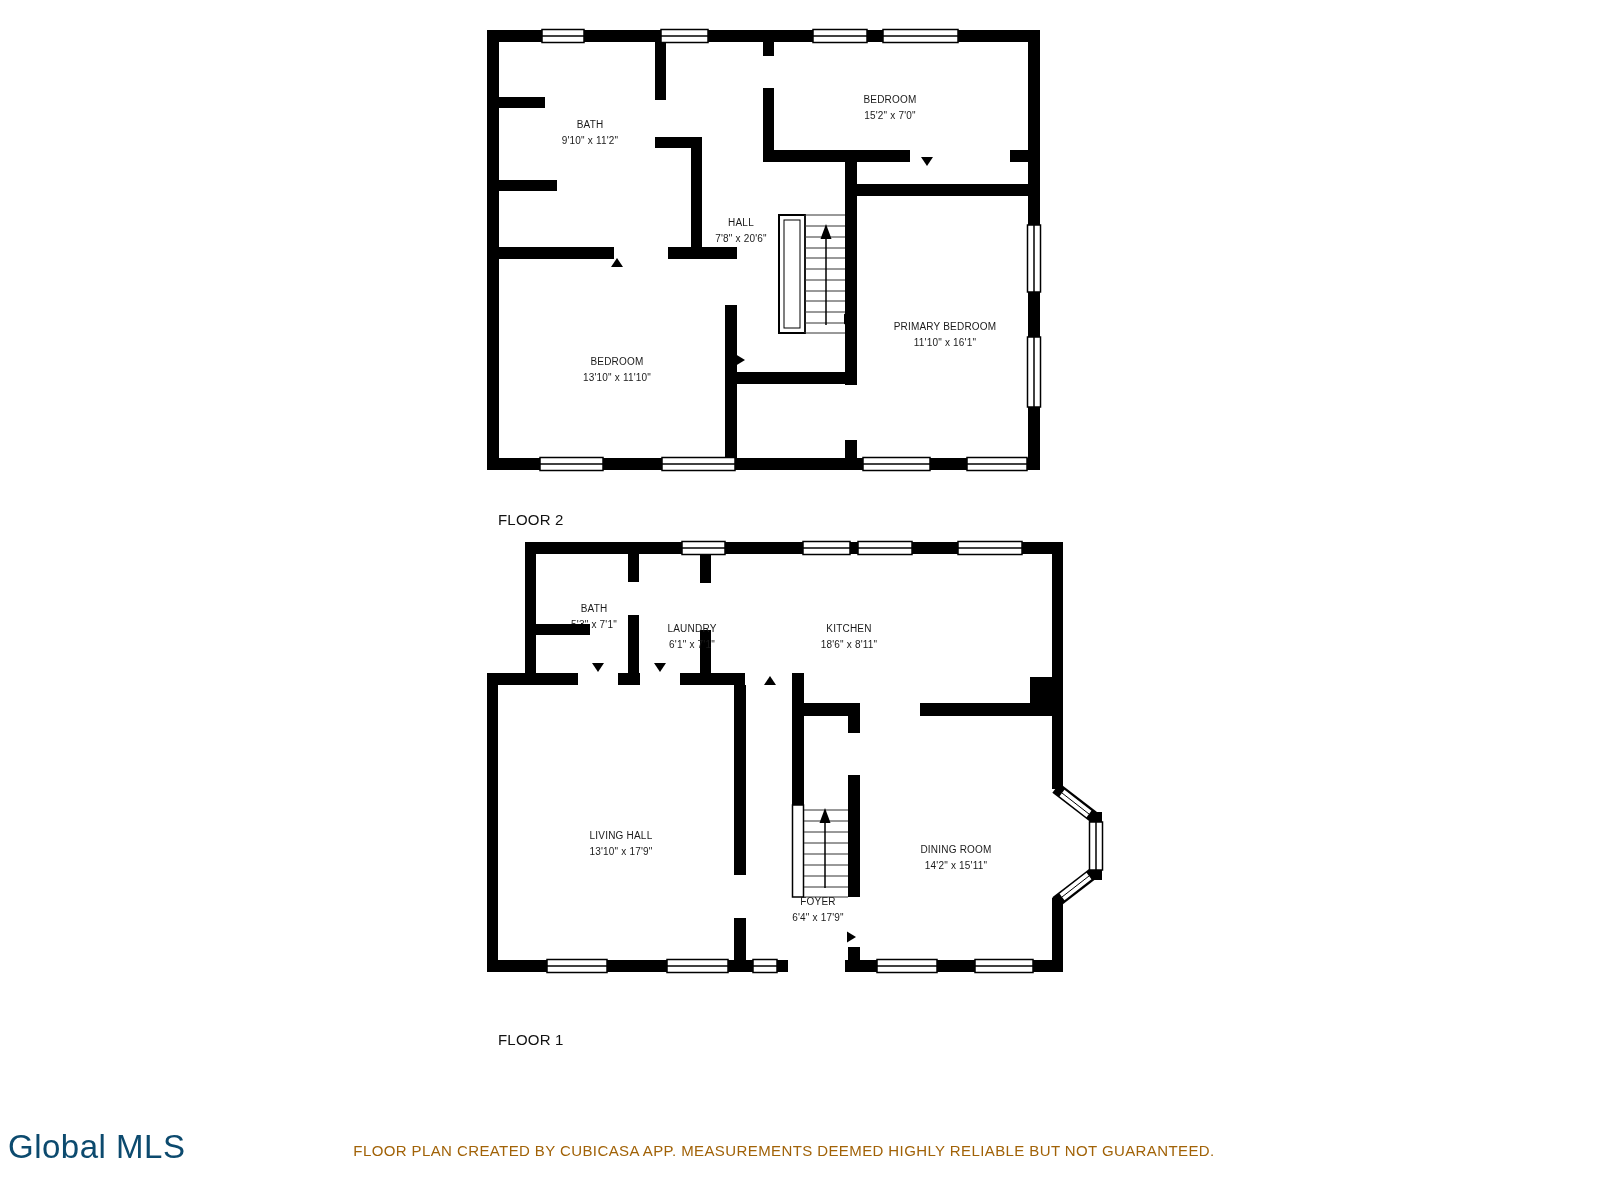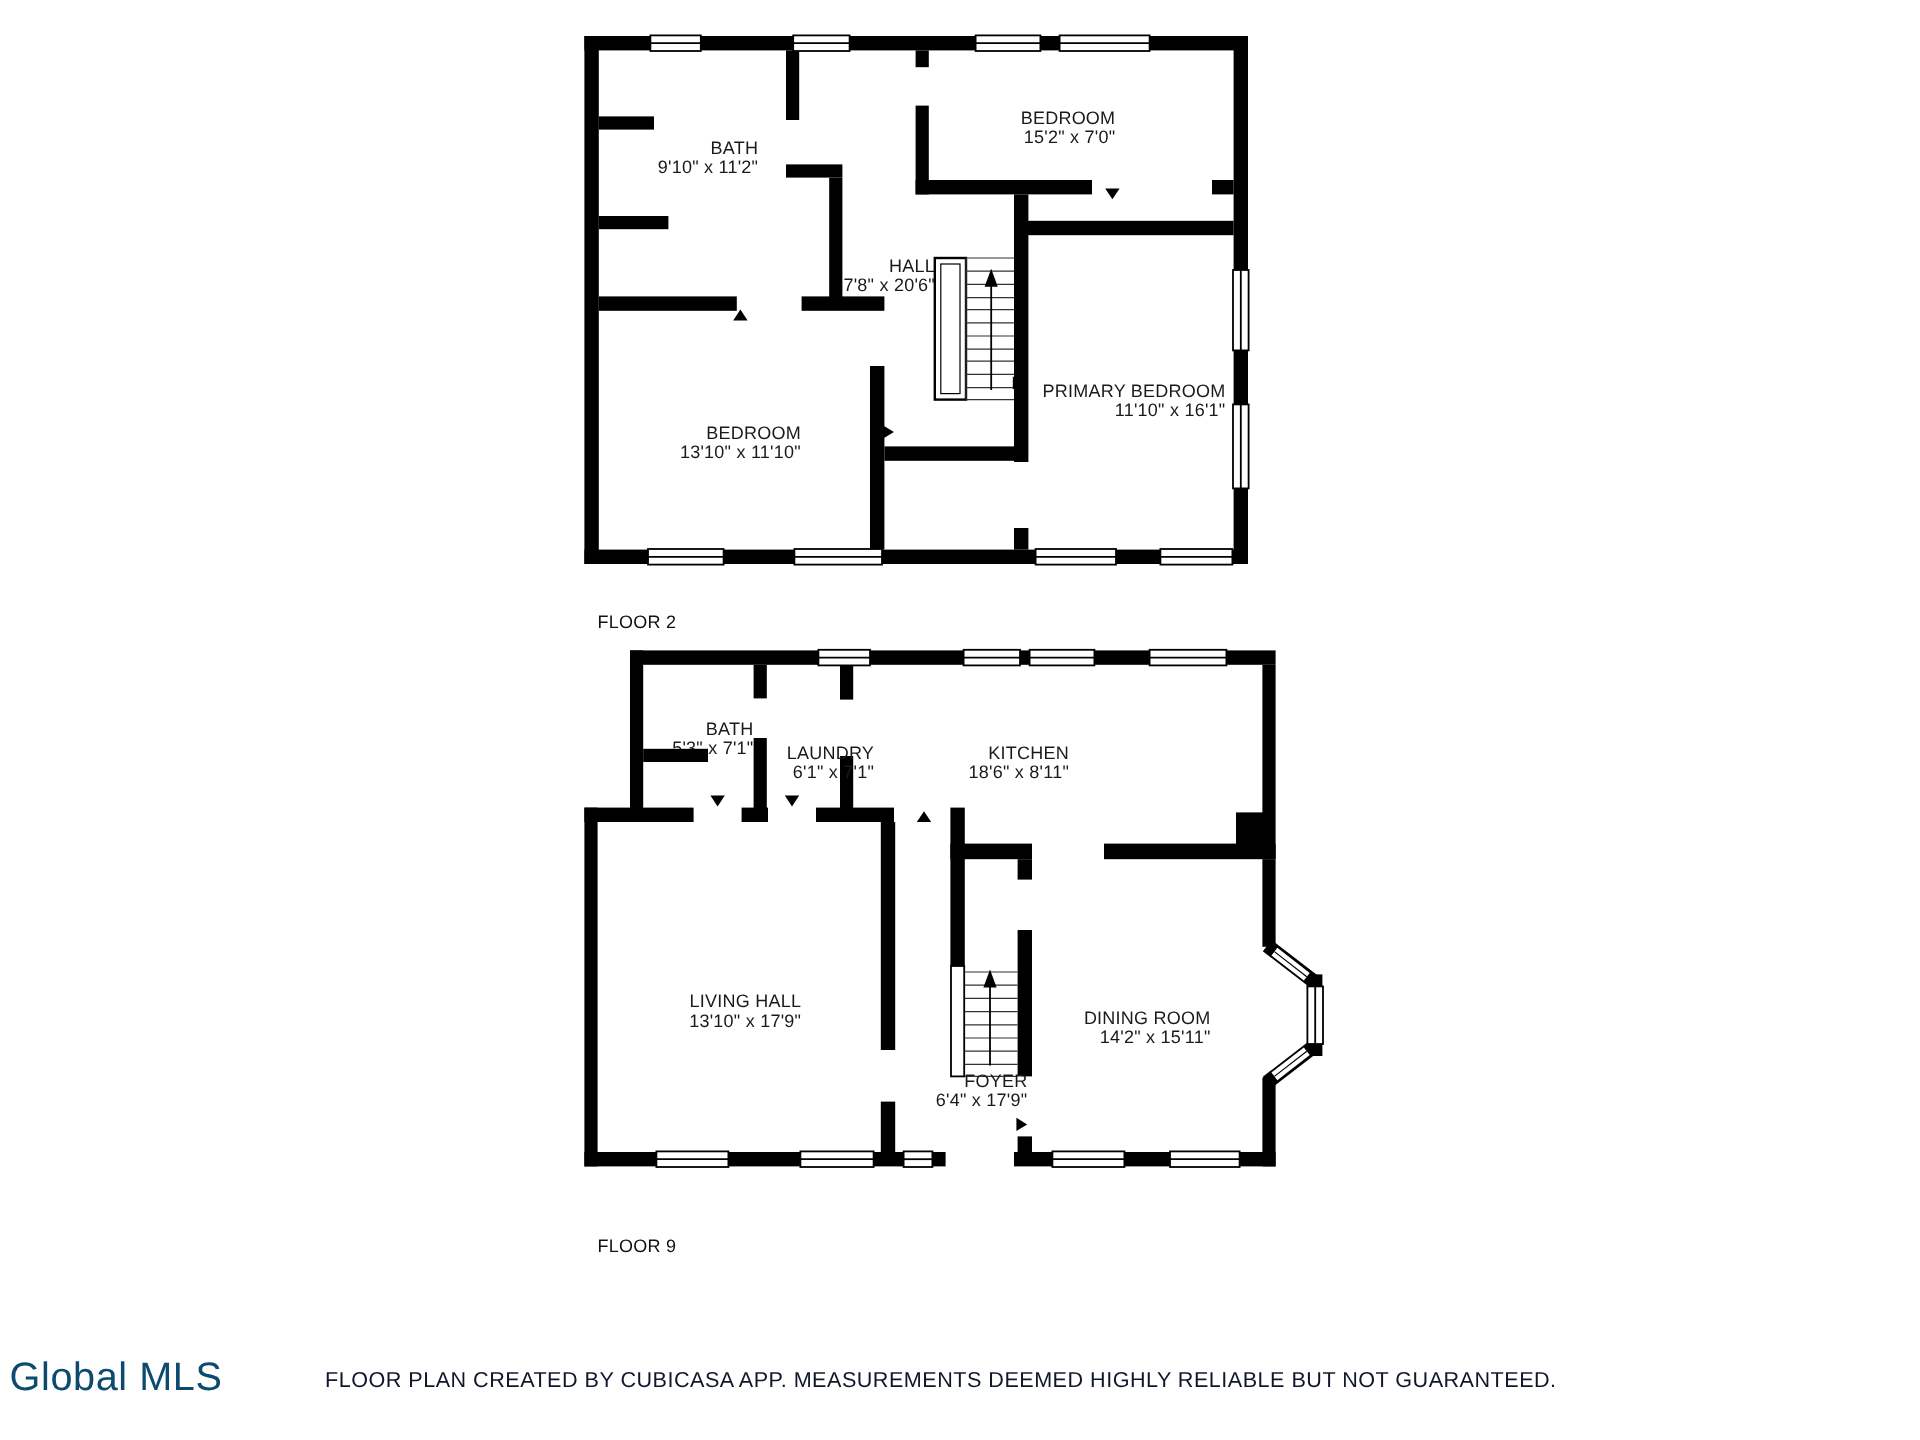--- a/index.html
+++ b/index.html
@@ -3,30 +3,30 @@
 <meta charset="utf-8">
 <style>
   html,body{margin:0;padding:0;background:#ffffff;}
   #stage{
     position:relative;width:1600px;height:1200px;background:#ffffff;overflow:hidden;
     font-family:"Liberation Sans",sans-serif;
   }
   #plan-svg{position:absolute;left:0;top:0;z-index:2;}
   .room-label{
     position:absolute;z-index:3;transform:translate(-50%,-50%);
-    text-align:right;color:#1a1a1a;font-size:15px;line-height:15.5px;
+    text-align:center;color:#1a1a1a;font-size:10px;line-height:15.5px;
     letter-spacing:.2px;white-space:nowrap;
   }
   .floor-label{
     position:absolute;z-index:3;transform:translateY(-50%);
     color:#111;font-size:15px;letter-spacing:.2px;white-space:nowrap;
   }
   .disclaimer{
     position:absolute;z-index:3;left:784px;top:1150px;transform:translate(-50%,-50%);
-    color:#0f172a;font-size:18px;letter-spacing:.4px;white-space:nowrap;
+    color:#a16207;font-size:15px;letter-spacing:.4px;white-space:nowrap;
   }
   .logo{
     position:absolute;z-index:3;left:8px;top:1147px;transform:translateY(-50%);
     color:#0c4a6e;font-size:33px;letter-spacing:.5px;white-space:nowrap;font-weight:400;
   }
 </style>
 </head>
 <body>
 
 <div id="stage">
@@ -277,18 +277,18 @@
   <div class="room-label" style="left:956px;top:857px;">
     <div>DINING ROOM</div>
     <div>14'2" x 15'11"</div>
   </div>
   <div class="room-label" style="left:798px;top:909px;margin-left:20px;">
     <div>FOYER</div>
     <div>6'4" x 17'9"</div>
   </div>
 
   <div class="floor-label" style="left:498px;top:519px;">FLOOR 2</div>
-  <div class="floor-label" style="left:498px;top:1039px;">FLOOR 9</div>
+  <div class="floor-label" style="left:498px;top:1039px;">FLOOR 1</div>
 
   <div class="logo">Global MLS</div>
   <div class="disclaimer">FLOOR PLAN CREATED BY CUBICASA APP. MEASUREMENTS DEEMED HIGHLY RELIABLE BUT NOT GUARANTEED.</div>
 
 </div>
 
 </body></html>

